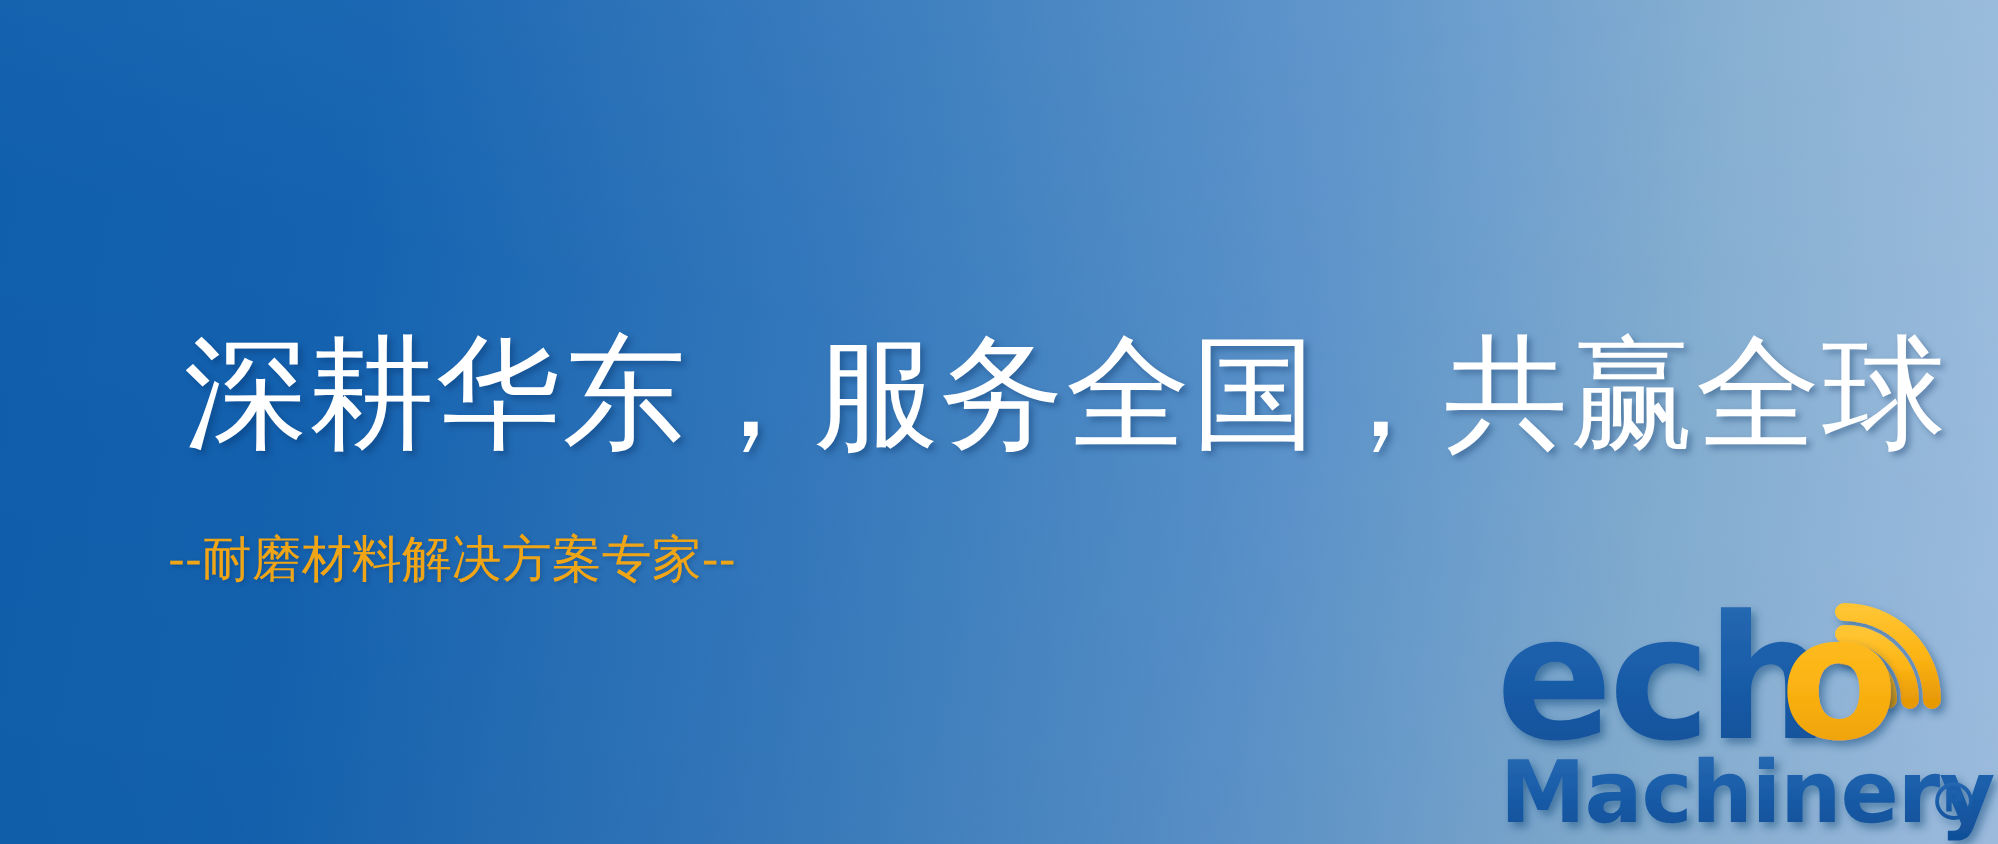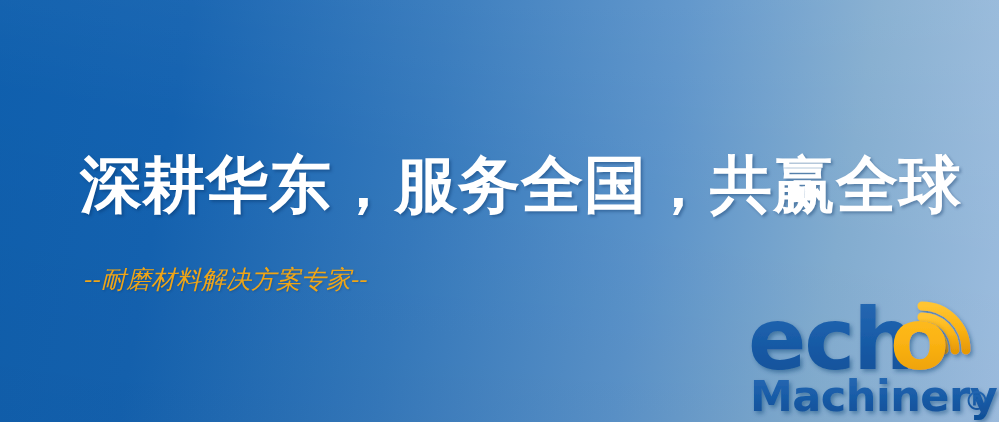--- a/index.html
+++ b/index.html
@@ -30,23 +30,23 @@
     position: absolute;
     inset: 0;
     pointer-events: none;
     background: linear-gradient(190deg, rgba(255,255,255,0.07) 0%, rgba(255,255,255,0) 45%, rgba(0,0,0,0.03) 100%);
   }
 
   #headline {
     position: absolute;
     left: 80px;
     top: 152px;
-    margin: 0;
+    margin: 12px;
     font-family: "DejaVu Serif", "Liberation Serif", serif;
-    font-weight: 700;
+    font-weight: 400;
     font-size: 62px;
     line-height: 1.06;
     letter-spacing: 1px;
     color: #ffffff;
     white-space: nowrap;
     text-shadow: 2px 2px 3px rgba(0,40,90,0.35);
     z-index: 3;
   }
 
   #subtitle {
@@ -56,21 +56,20 @@
     margin: 0;
     font-family: "DejaVu Serif", "Liberation Serif", serif;
     font-weight: 400;
     font-size: 25px;
     line-height: 1.1;
     letter-spacing: 0px;
     color: #efa516;
     white-space: nowrap;
     text-shadow: 1px 1px 2px rgba(0,40,90,0.25);
     z-index: 3;
-    font-style: italic;
   }
 
   
   #logo {
     position: absolute;
     left: 748px;
     top: 296px;
     width: 251px;
     height: 126px;
     z-index: 4;

